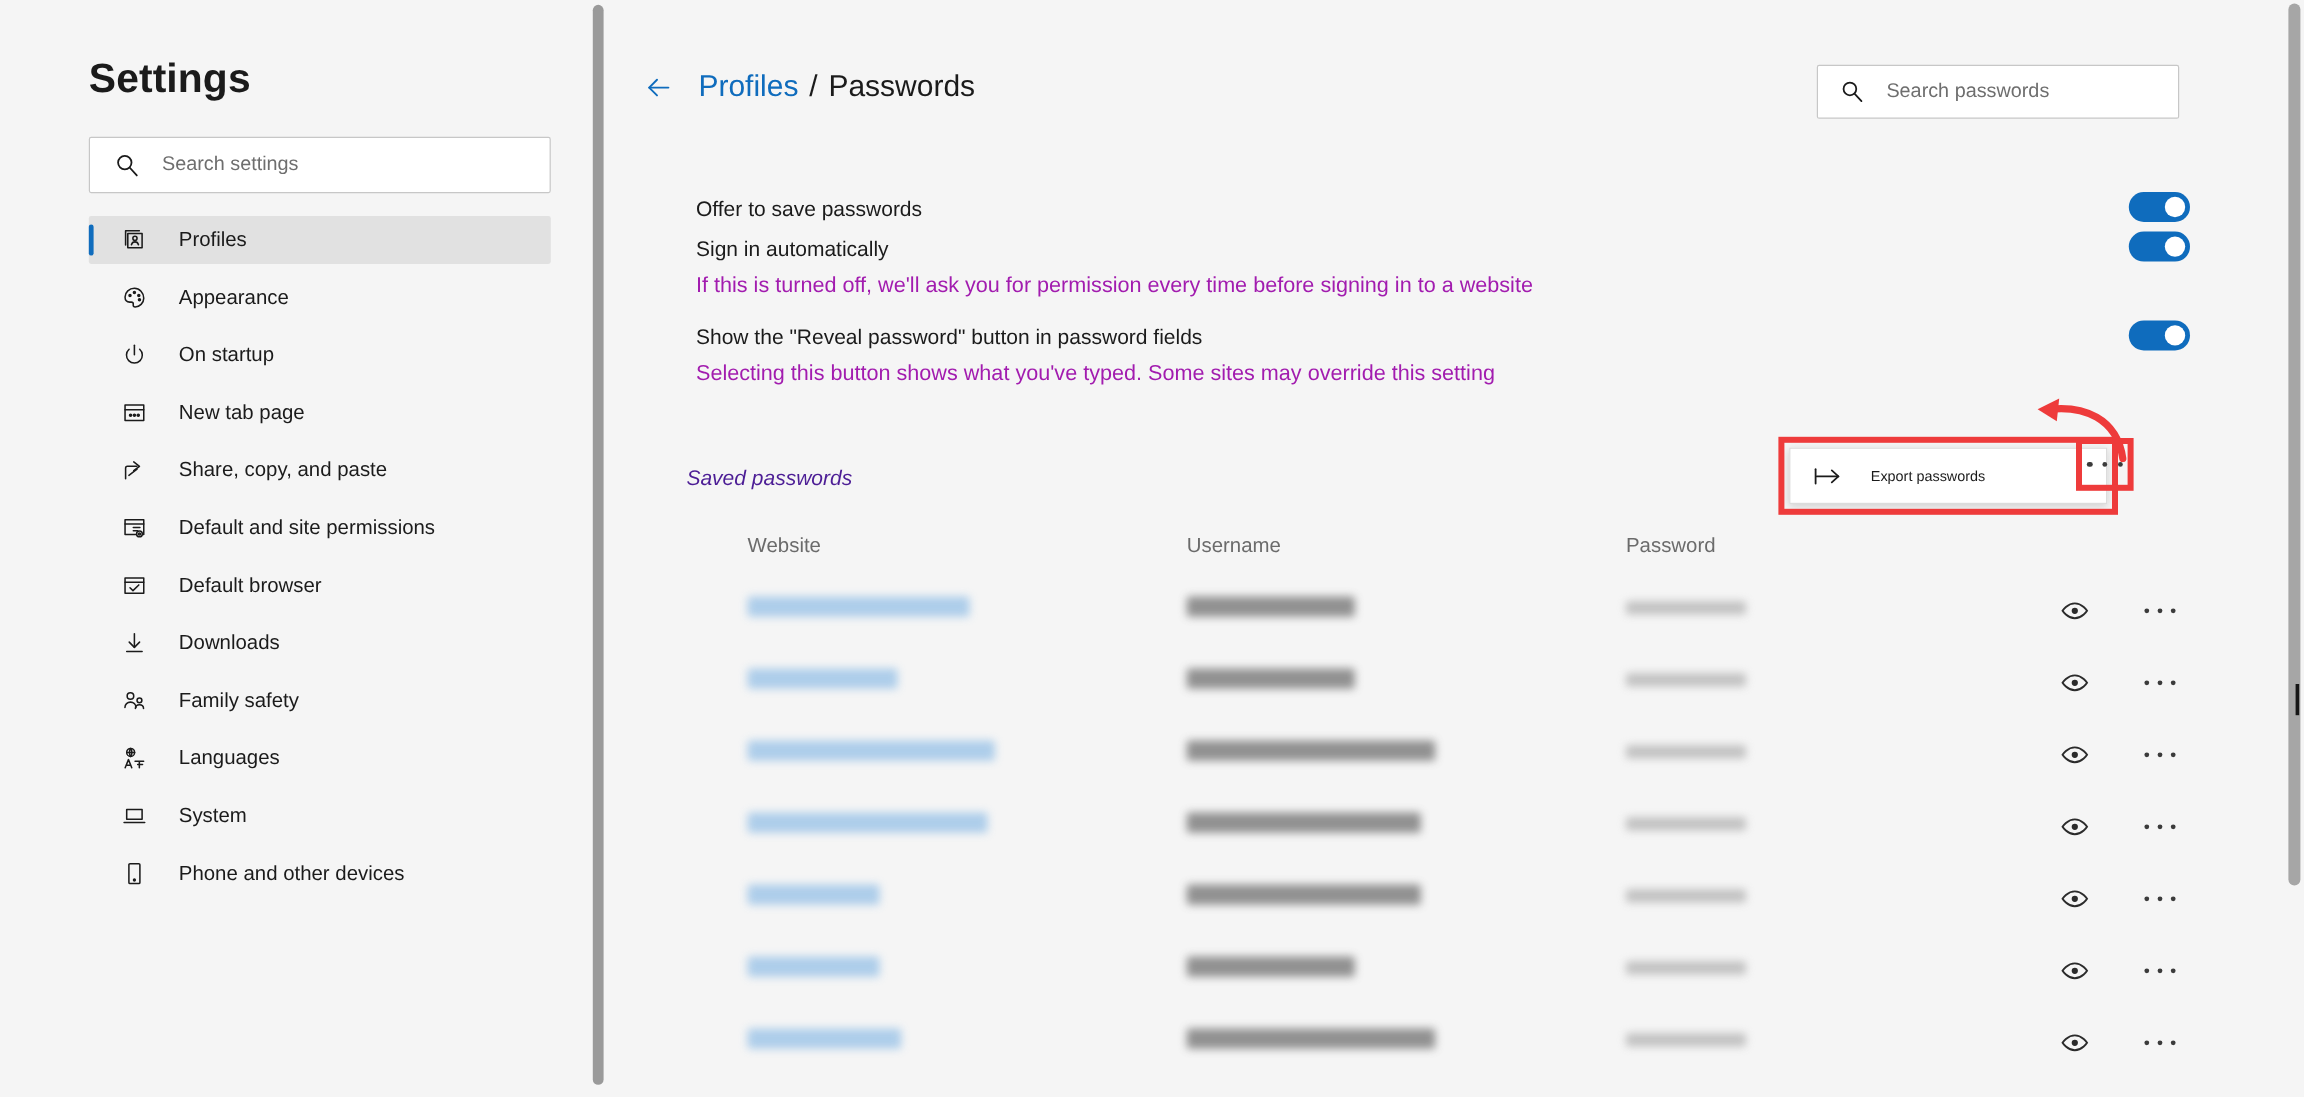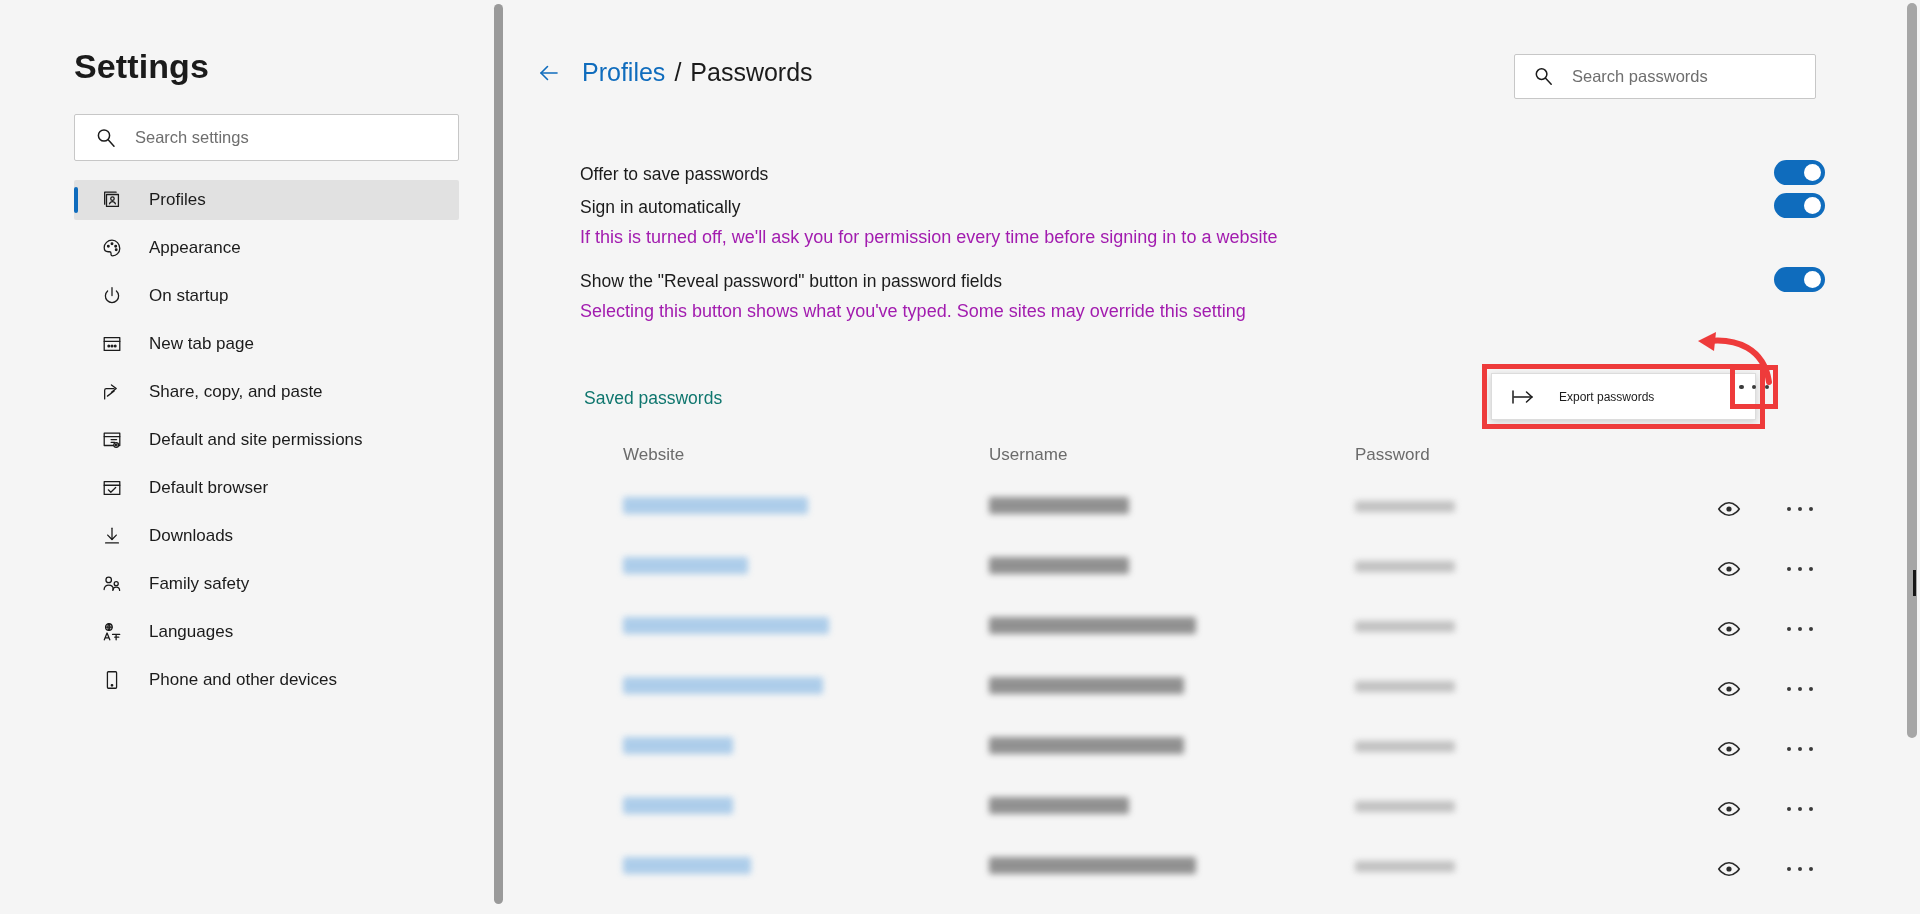--- a/index.html
+++ b/index.html
@@ -97,22 +97,22 @@
   .toggle {
     position: absolute; right: 0; width: 51px; height: 25px;
     background: #0f6cbd; border-radius: 13px; cursor: pointer;
   }
   .toggle .knob {
     position: absolute; right: 4px; top: 4px;
     width: 17px; height: 17px; border-radius: 50%; background: #ffffff;
   }
 
   #saved-passwords-heading {
-    position: absolute; left: 78px; top: 388px;
-    font-size: 17.5px; color: #0f766e;
+    position: absolute; left: 66px; top: 388px;
+    font-size: 17.5px; color: #4c1d95; font-style: italic;
   }
 
   
   #pw-table { position: absolute; left: 74px; top: 445px; width: 1320px; }
   .pw-head { position: relative; height: 36px; }
   .pw-head .col { position: absolute; font-size: 17px; color: #6b6b6b; }
   .col-website { left: 43px; }
   .col-username { left: 409px; }
   .col-password { left: 775px; }
 
@@ -286,20 +286,29 @@
         <div class="nav-item">
           <span class="nav-icon">
             <svg viewBox="0 0 24 24" width="22" height="22" fill="none" stroke="#1b1b1b" stroke-width="1.4" stroke-linecap="round" stroke-linejoin="round">
               <circle cx="8.6" cy="6.6" r="3.6"></circle>
               <path d="M5 6.6h7.2M8.6 3c1.5 1.9 1.5 5.3 0 7.2M8.6 3c-1.5 1.9-1.5 5.3 0 7.2"></path>
               <path d="M3.6 20.5l3-7.4 3 7.4M4.5 18.3h4.3"></path>
               <path d="M12.6 14.6h7.8M16.5 14.6v5.9M19.4 17.6h-4.4"></path>
             </svg>
           </span>
           <span class="nav-label">Languages</span>
+        </div>
+        <div class="nav-item">
+          <span class="nav-icon">
+            <svg viewBox="0 0 24 24" width="22" height="22" fill="none" stroke="#1b1b1b" stroke-width="1.4" stroke-linecap="round" stroke-linejoin="round">
+              <rect x="5" y="6" width="14" height="9"></rect>
+              <line x1="2.6" y1="18" x2="21.4" y2="18"></line>
+            </svg>
+          </span>
+          <span class="nav-label">System</span>
         </div>
         <div class="nav-item">
           <span class="nav-icon">
             <svg viewBox="0 0 24 24" width="22" height="22" fill="none" stroke="#1b1b1b" stroke-width="1.4" stroke-linecap="round" stroke-linejoin="round">
               <rect x="7" y="3" width="10" height="18" rx="1"></rect>
               <circle cx="12" cy="17.8" r=".8" fill="#1b1b1b"></circle>
             </svg>
           </span>
           <span class="nav-label">Phone and other devices</span>
         </div>

